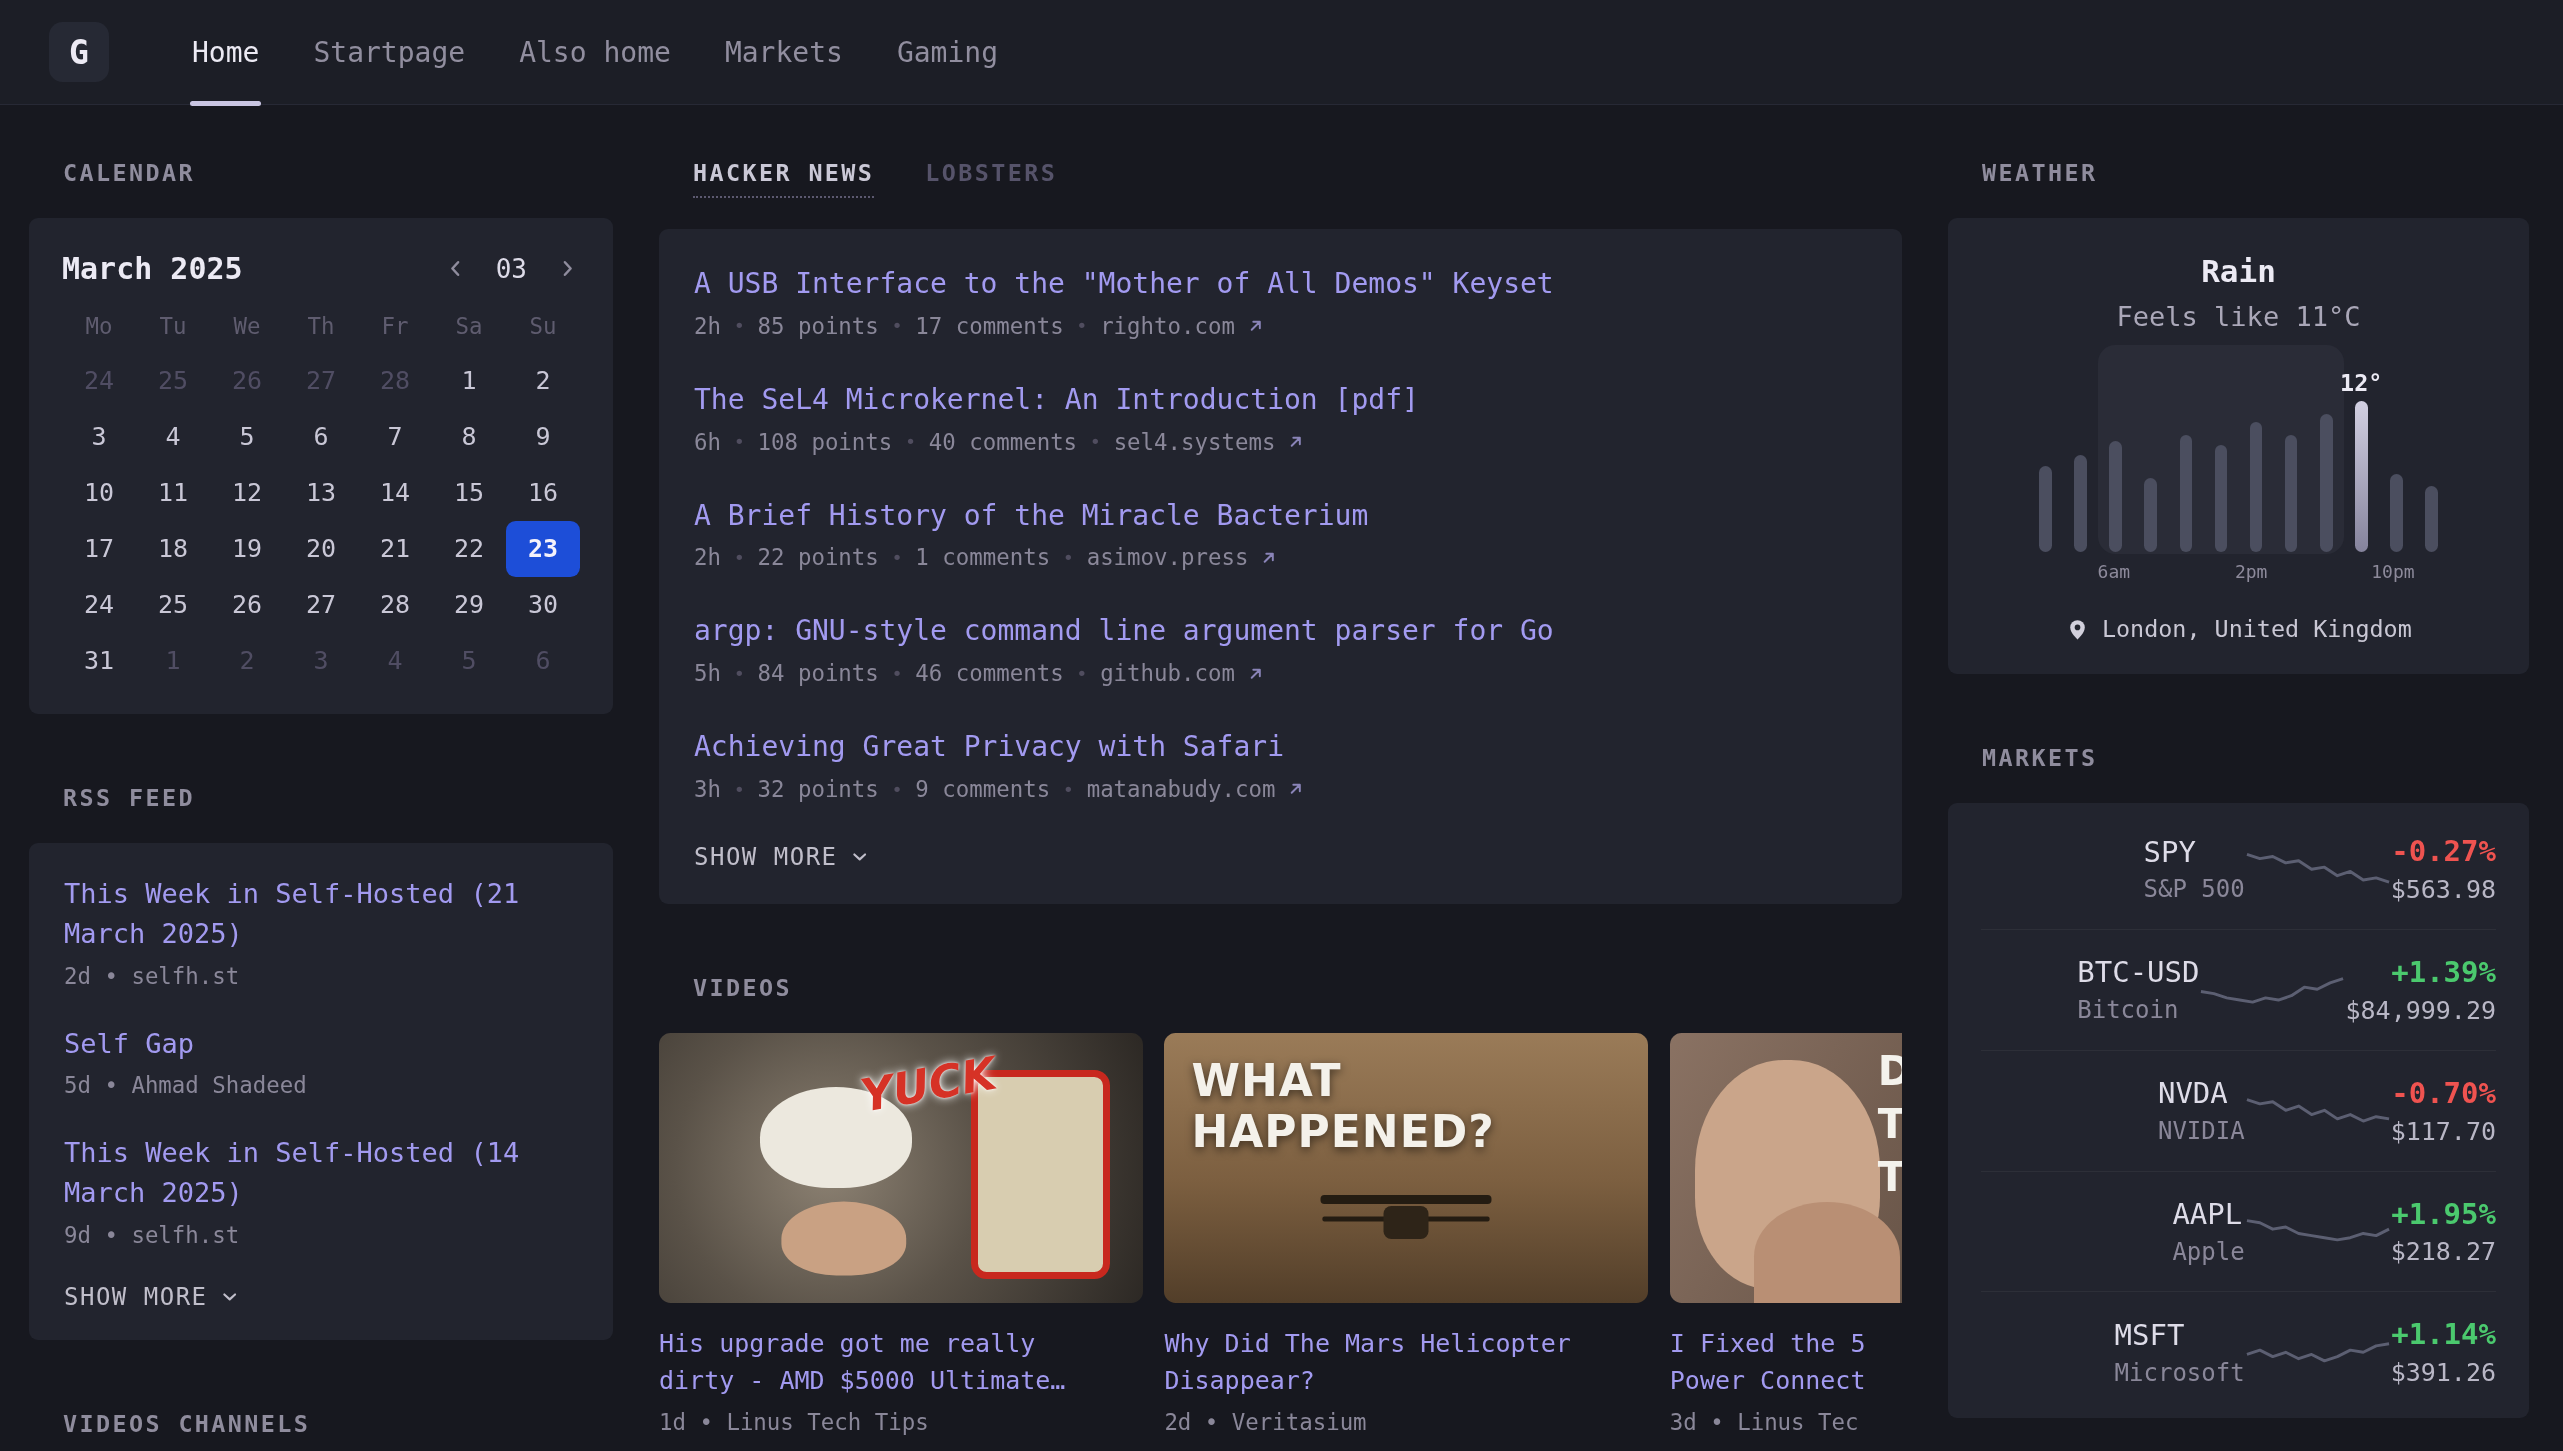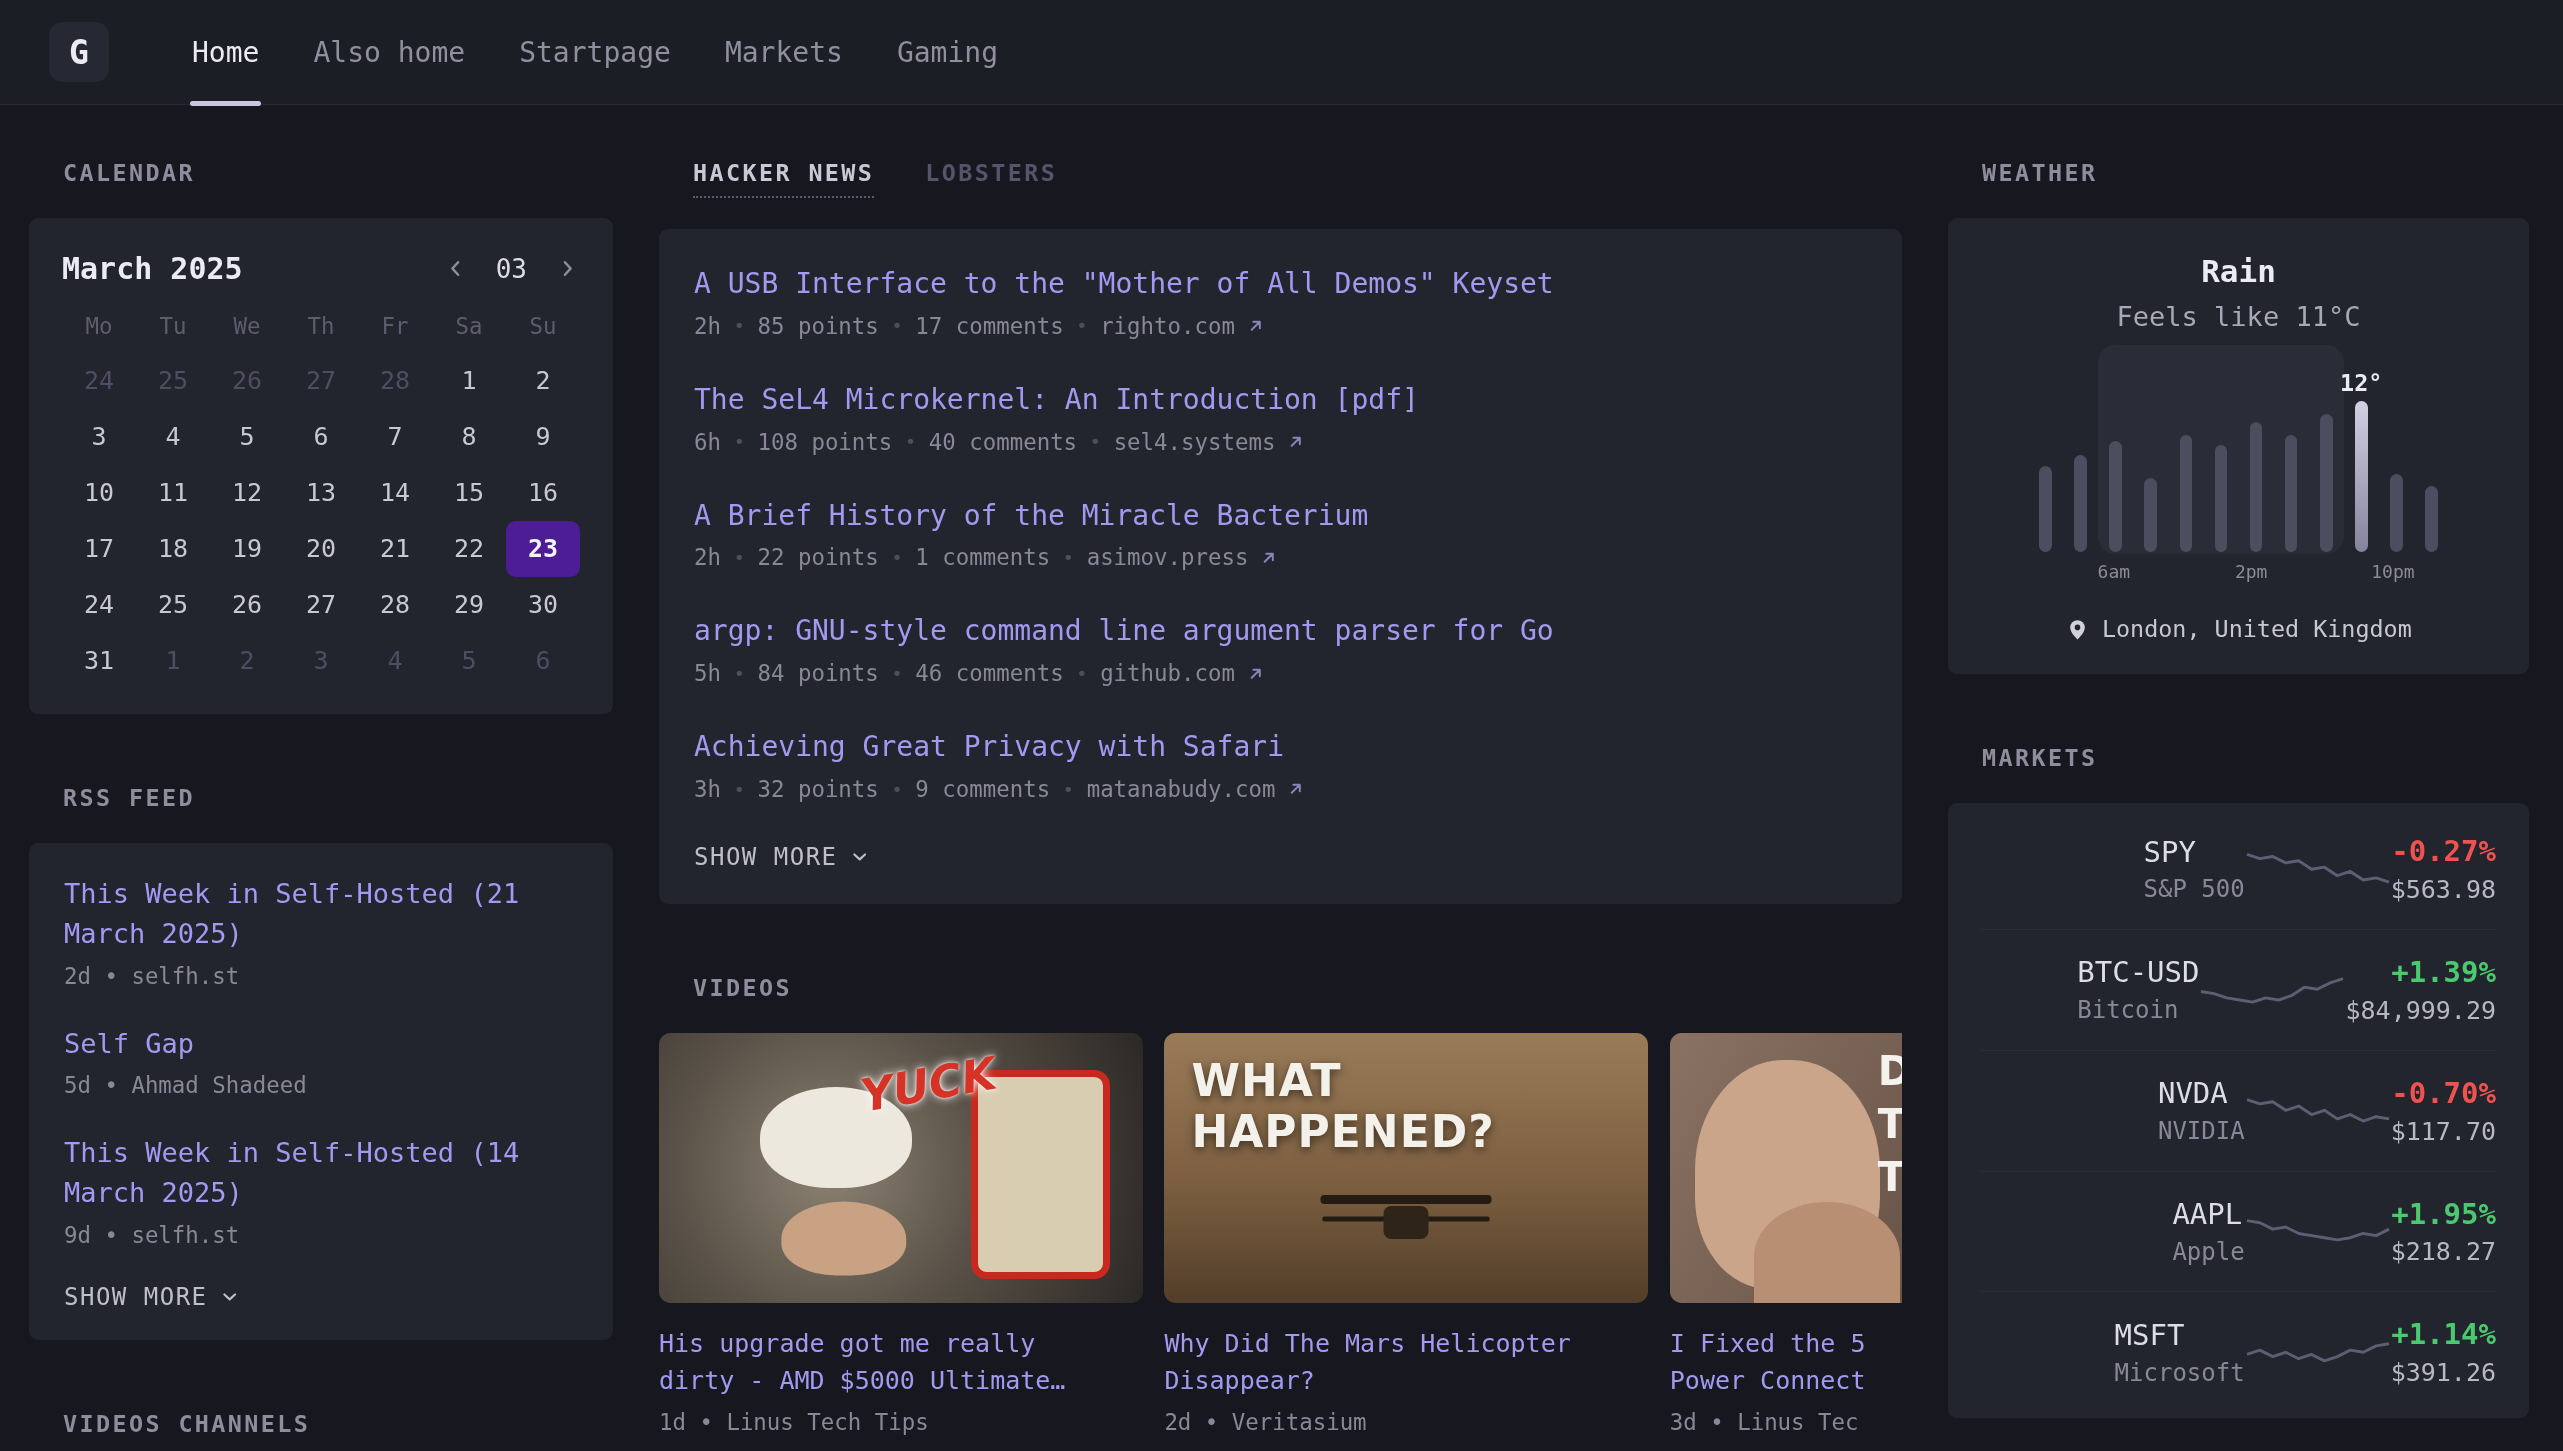--- a/index.html
+++ b/index.html
@@ -56,21 +56,21 @@
   .cal-nav{ display:flex; align-items:center; gap:28px; }
   .chev{ color:#8f8c9d; display:flex; align-items:center; }
   .cal-badge{ font-size:26px; color:#dddbe8; }
   .cal-week,.cal-days{ display:grid; grid-template-columns:repeat(7,1fr); }
   .cal-week span{ text-align:center; font-size:22.4px; color:#5f5c6f; padding:7.8px 0 13.6px; }
   .cal-days .day{
     height:56px; display:flex; align-items:center; justify-content:center;
     font-size:25px; color:#c9c7d6; border-radius:9.7px;
   }
   .day.muted{ color:#504d63; }
-  .day.selected{ background:#4c1d95; color:#f4f2fb; font-weight:700; }
+  .day.selected{ background:#1d4ed8; color:#f4f2fb; font-weight:700; }
 
   
   .rss-card{ padding:31px 35px 29px; }
   .rss-item{ margin-bottom:35px; }
   .rss-title{ display:block; color:var(--accent); font-size:27px; line-height:1.5; white-space:pre-line; }
   .rss-meta{ margin-top:7.8px; font-size:22.4px; color:var(--dim); }
   .show-more{
     display:flex; align-items:center; gap:11.7px; padding:0;
     color:#c0beca; font-size:24px; letter-spacing:1.5px;
   }
@@ -143,22 +143,22 @@
   .mkt-chg.down{ color:var(--red); }
   .mkt-price{ margin-top:6.8px; font-size:25px; color:#b9b7c6; }
 </style>
 </head>
 <body>
 
 <header class="topbar">
   <div class="logo">G</div>
   <nav class="tabs">
       <a class="nav-item active">Home</a>
+      <a class="nav-item">Startpage</a>
       <a class="nav-item">Also home</a>
-      <a class="nav-item">Startpage</a>
       <a class="nav-item">Markets</a>
       <a class="nav-item">Gaming</a>
     </nav>
 </header>
 
 <main class="grid">
 
   <section class="col-left">
     <div class="widget">
       <h2 class="sec-title">CALENDAR</h2>

